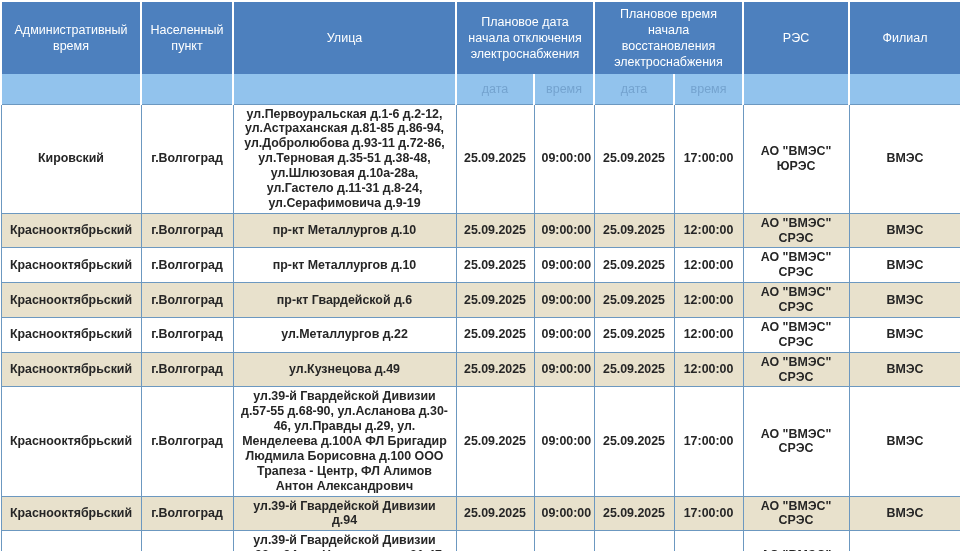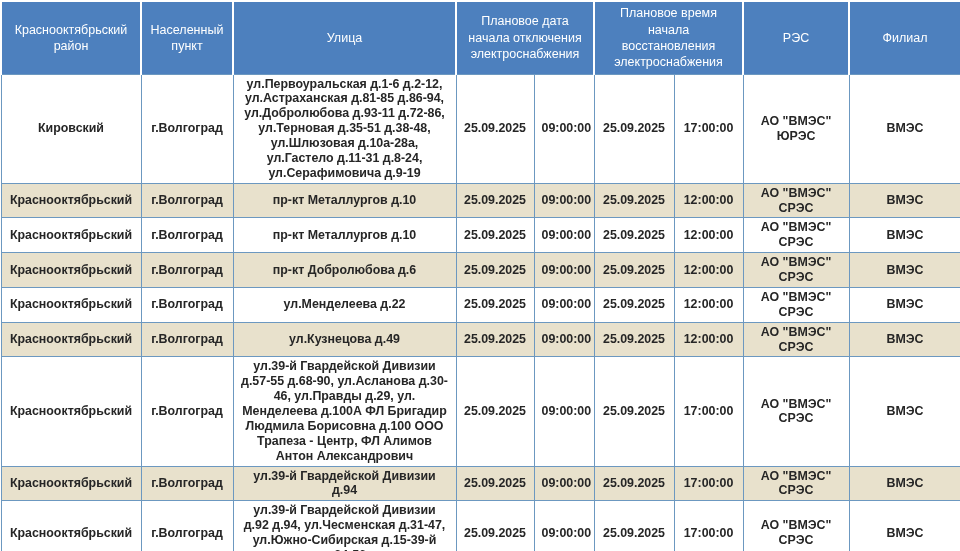--- a/index.html
+++ b/index.html
@@ -74,28 +74,39 @@
       <col style="width:223px">
       <col style="width:78px">
       <col style="width:60px">
       <col style="width:80px">
       <col style="width:69px">
       <col style="width:106px">
       <col style="width:112px">
     </colgroup>
     <thead>
       <tr class="header-main">
-        <th>Краснооктябрьский район</th>
+        <th>Административный время</th>
         <th>Населенный пункт</th>
         <th>Улица</th>
         <th colspan="2">Плановое дата начала отключения электроснабжения</th>
         <th colspan="2">Плановое время начала восстановления электроснабжения</th>
         <th>РЭС</th>
         <th>Филиал</th>
       </tr>
+      <tr class="header-sub">
+        <th></th>
+        <th></th>
+        <th></th>
+        <th>дата</th>
+        <th>время</th>
+        <th>дата</th>
+        <th>время</th>
+        <th></th>
+        <th></th>
+      </tr>
     </thead>
     <tbody>
         <tr>
     <td>Кировский</td>
     <td>г.Волгоград</td>
     <td>ул.Первоуральская д.1-6 д.2-12, ул.Астраханская д.81-85 д.86-94, ул.Добролюбова д.93-11 д.72-86, ул.Терновая д.35-51 д.38-48, ул.Шлюзовая д.10а-28а, ул.Гастело д.11-31 д.8-24, ул.Серафимовича д.9-19</td>
     <td>25.09.2025</td>
     <td>09:00:00</td>
     <td>25.09.2025</td>
     <td>17:00:00</td>
@@ -121,32 +132,32 @@
     <td>25.09.2025</td>
     <td>09:00:00</td>
     <td>25.09.2025</td>
     <td>12:00:00</td>
     <td class="res-cell">АО "ВМЭС" СРЭС</td>
     <td>ВМЭС</td>
   </tr>
         <tr>
     <td>Краснооктябрьский</td>
     <td>г.Волгоград</td>
-    <td>пр-кт Добролюбова д.6</td>
-    <td>25.09.2025</td>
-    <td>09:00:00</td>
-    <td>25.09.2025</td>
-    <td>12:00:00</td>
-    <td class="res-cell">АО "ВМЭС" СРЭС</td>
-    <td>ВМЭС</td>
-  </tr>
-        <tr>
-    <td>Краснооктябрьский</td>
-    <td>г.Волгоград</td>
-    <td>ул.Менделеева д.22</td>
+    <td>пр-кт Гвардейской д.6</td>
+    <td>25.09.2025</td>
+    <td>09:00:00</td>
+    <td>25.09.2025</td>
+    <td>12:00:00</td>
+    <td class="res-cell">АО "ВМЭС" СРЭС</td>
+    <td>ВМЭС</td>
+  </tr>
+        <tr>
+    <td>Краснооктябрьский</td>
+    <td>г.Волгоград</td>
+    <td>ул.Металлургов д.22</td>
     <td>25.09.2025</td>
     <td>09:00:00</td>
     <td>25.09.2025</td>
     <td>12:00:00</td>
     <td class="res-cell">АО "ВМЭС" СРЭС</td>
     <td>ВМЭС</td>
   </tr>
         <tr>
     <td>Краснооктябрьский</td>
     <td>г.Волгоград</td>

